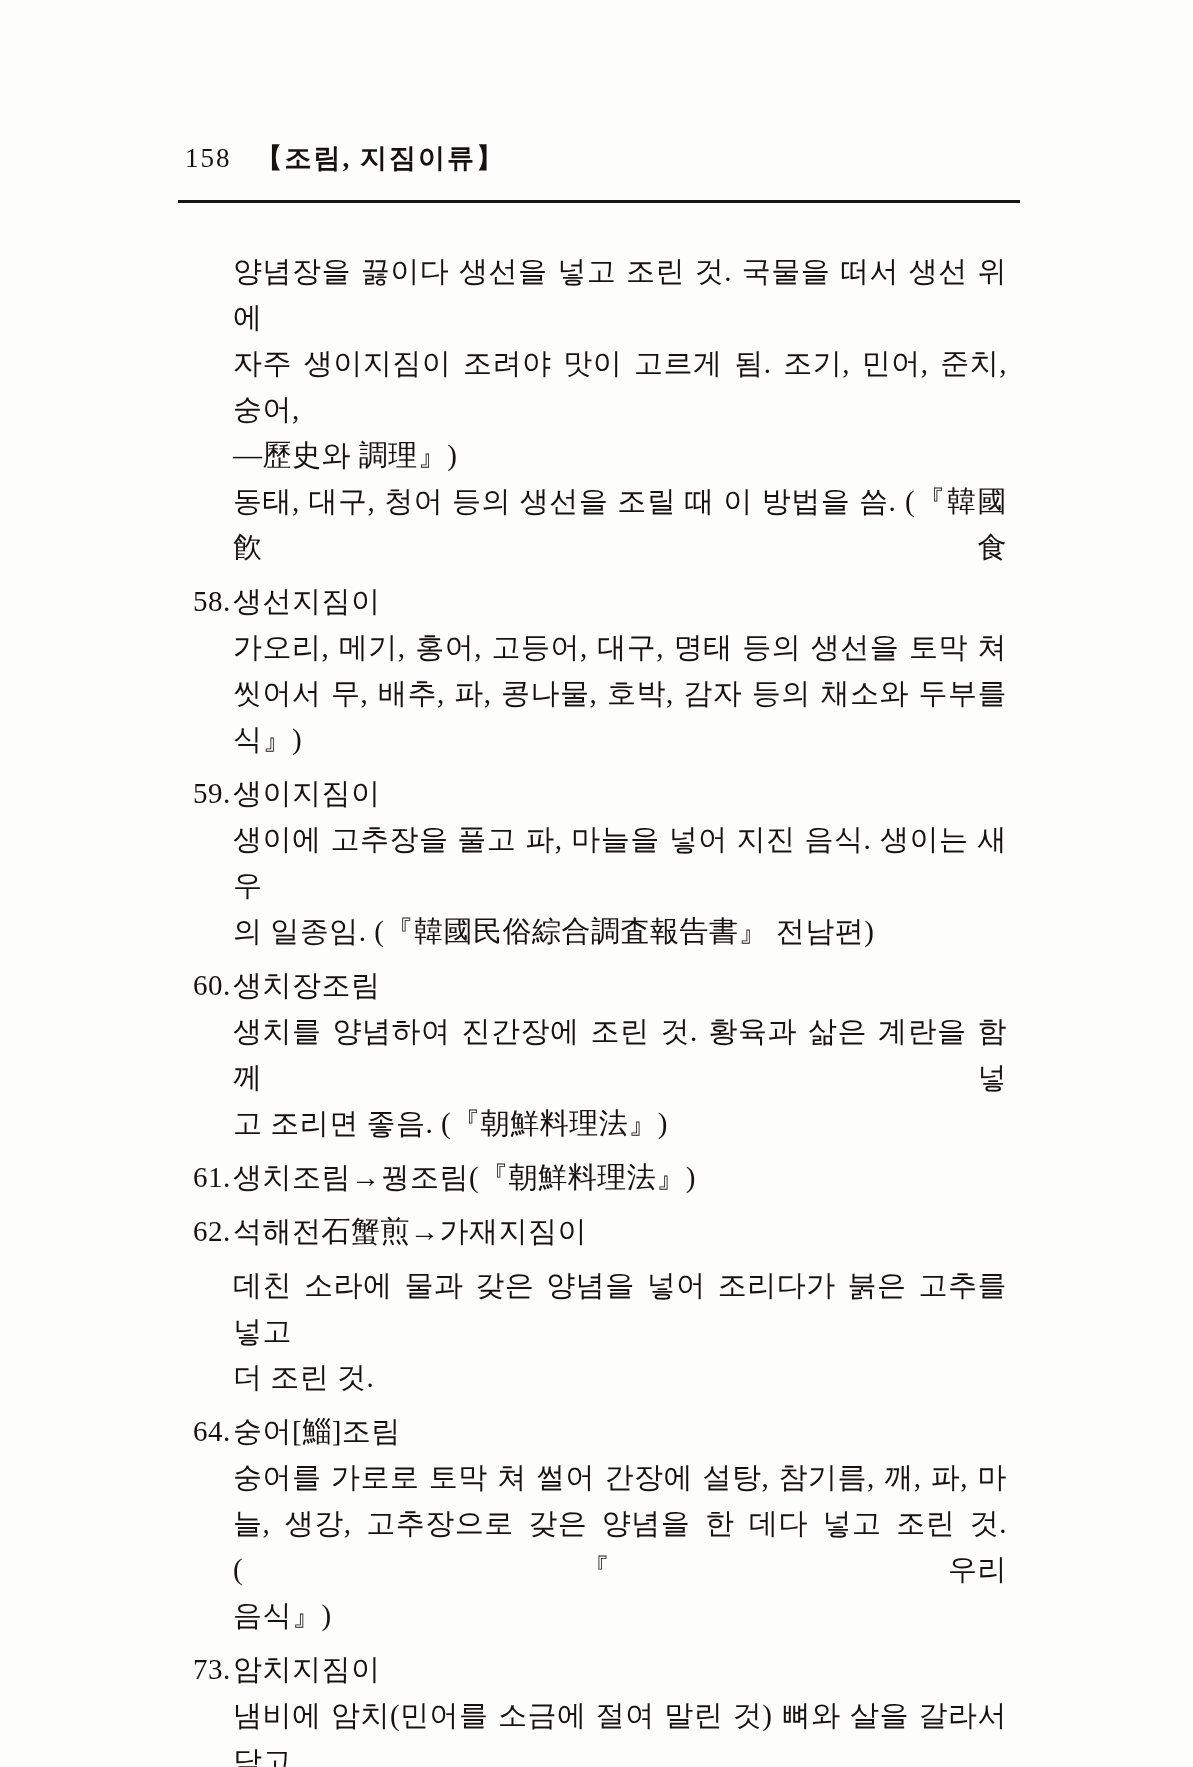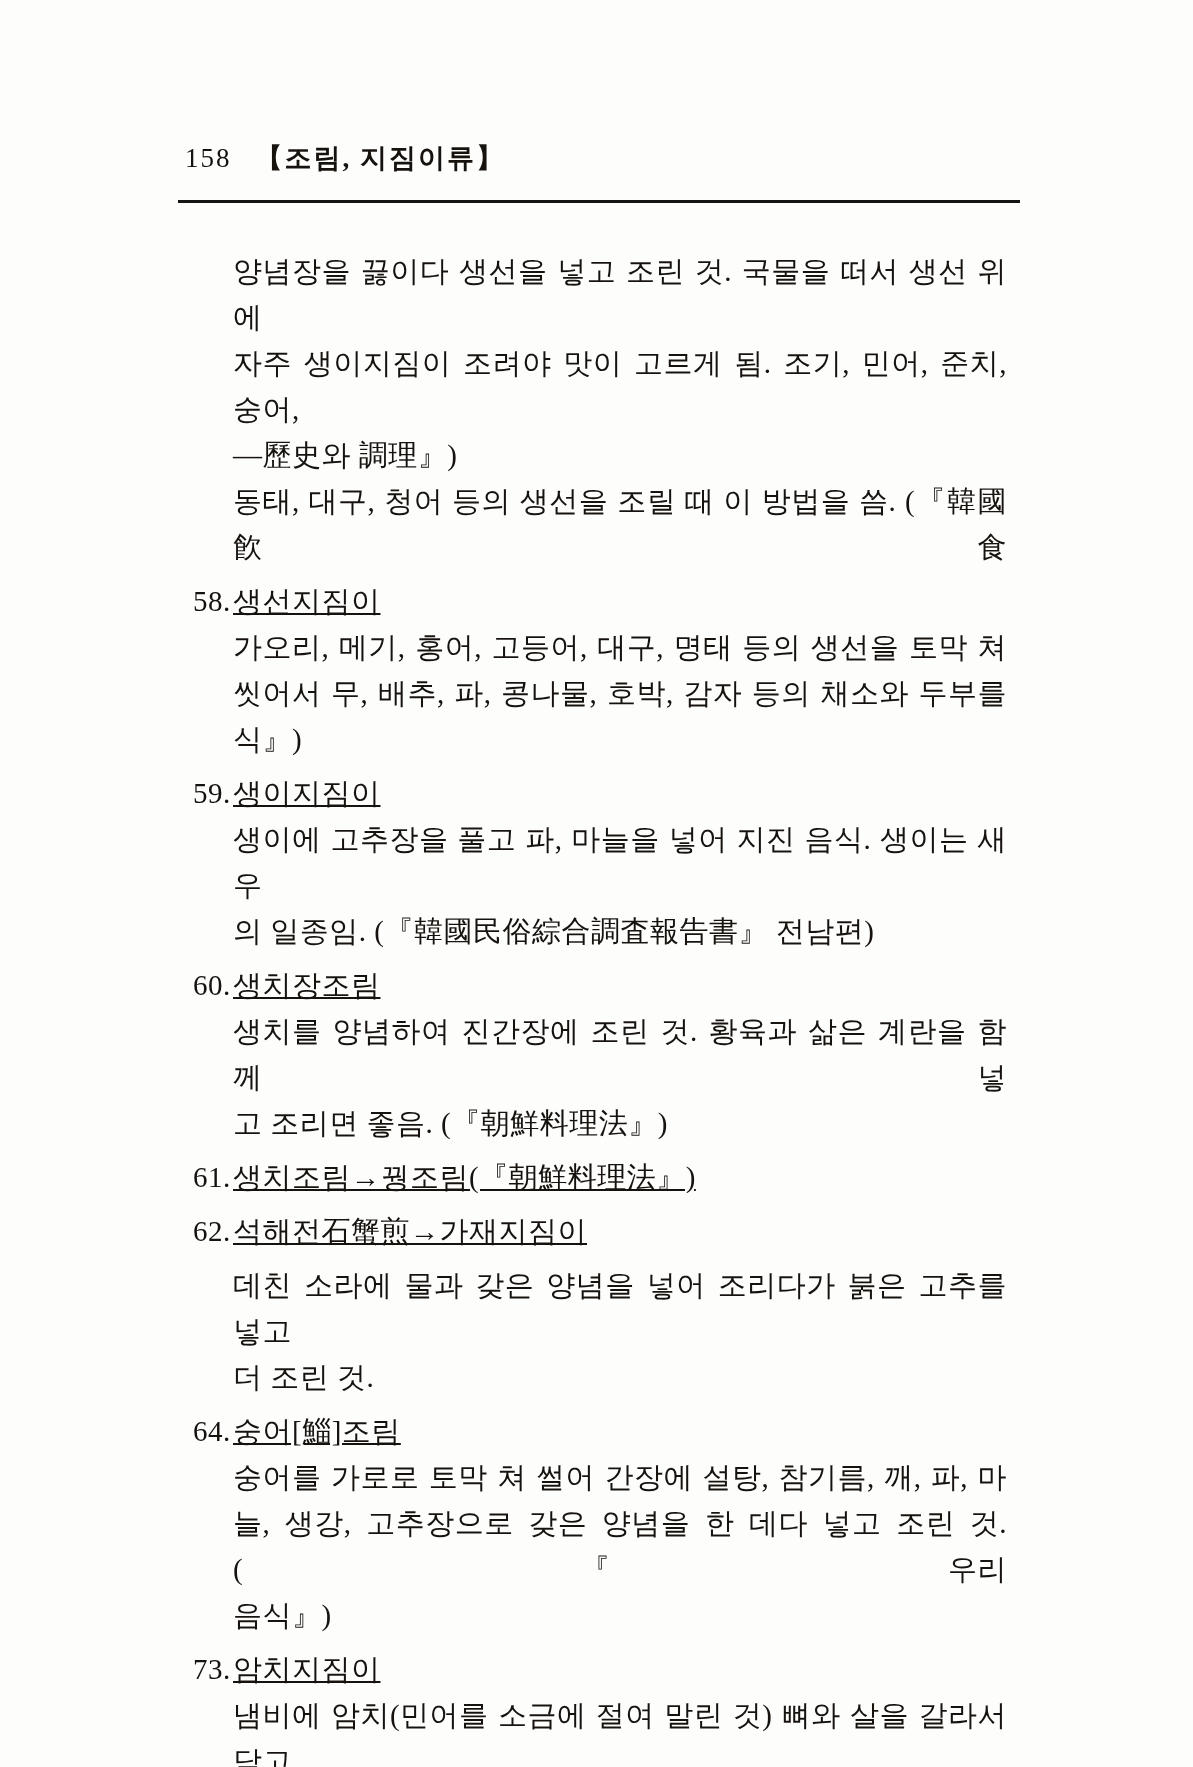--- a/index.html
+++ b/index.html
@@ -64,21 +64,20 @@
     display: flex;
     align-items: baseline;
   }
   .entry-num {
     flex: none;
     width: 40px;
   }
   .entry-title {
     flex: 1 1 auto;
     white-space: nowrap;
-    text-decoration: underline;
   }
 </style>
 </head>
 <body>
 
 <div class="page-header">
   <span class="page-number">158</span>
   <span class="section-title">【조림, 지짐이류】</span>
 </div>
 

